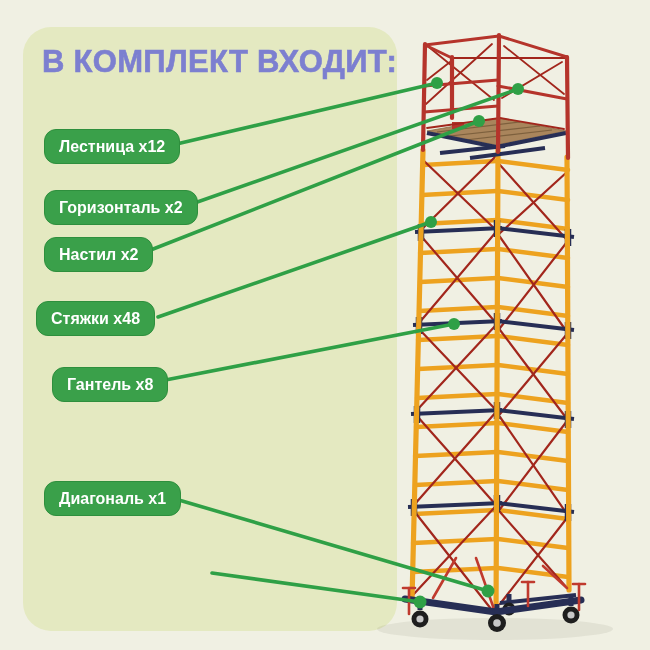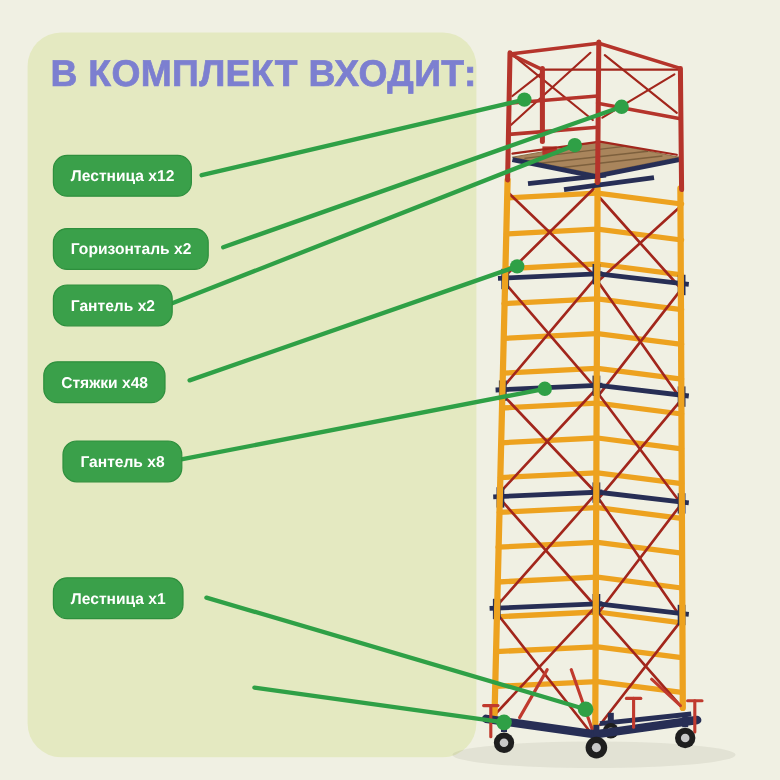--- a/index.html
+++ b/index.html
@@ -16,21 +16,21 @@
     position:absolute;left:42px;top:44px;z-index:1;margin:0;
     font-size:31px;font-weight:800;letter-spacing:.3px;
     color:var(--title,#7c7fd0);
     -webkit-text-stroke:.6px var(--title,#7c7fd0);
     white-space:nowrap;
   }
   svg#overlay{position:absolute;left:0;top:0;z-index:2;}
   .pill{
     position:absolute;height:35px;z-index:3;box-sizing:border-box;
     background:var(--pill,#3aa04a);border:1.5px solid #2e8f3d;border-radius:12px;
-    color:var(--pill_text,#fff);font-size:13px;font-weight:700;
+    color:var(--pill_text,#fff);font-size:16px;font-weight:700;
     display:flex;align-items:center;padding:0 14px;white-space:nowrap;
   }
   
   .post-red{stroke:var(--tower_red,#b5342b);stroke-width:4.2;stroke-linecap:round;fill:none}
   .rail-red{stroke:var(--tower_red,#b5342b);stroke-width:3;stroke-linecap:round;fill:none}
   .rail-red-thin{stroke:var(--tie_red,#a2261c);stroke-width:1.8;stroke-linecap:round;fill:none}
   .post-yellow{stroke:var(--tower_yellow,#eda21f);stroke-width:5.2;stroke-linecap:round;fill:none}
   .rung{stroke:var(--tower_yellow,#eda21f);stroke-width:4.4;stroke-linecap:round;fill:none}
   .tie{stroke:var(--tie_red,#a2261c);stroke-width:2.2;stroke-linecap:round;fill:none}
   .navy{stroke:var(--tower_navy,#272e55);stroke-width:4;stroke-linecap:butt;fill:none}
@@ -215,18 +215,18 @@
       <circle class="dot" cx="479" cy="121" r="6"></circle>
       <circle class="dot" cx="431" cy="222" r="6"></circle>
       <circle class="dot" cx="454" cy="324" r="6"></circle>
       <circle class="dot" cx="488" cy="591" r="6.5"></circle>
       <circle class="dot" cx="420" cy="602" r="6.5"></circle>
     </g>
   </svg>
 
   <div class="pill" style="left:44px;top:129px;">Лестница x12</div>
   <div class="pill" style="left:44px;top:190px;">Горизонталь x2</div>
-  <div class="pill" style="left:44px;top:237px;">Гантель x2</div>
+  <div class="pill" style="left:44px;top:237px;">Настил x2</div>
   <div class="pill" style="left:36px;top:301px;">Стяжки x48</div>
   <div class="pill" style="left:52px;top:367px;">Гантель x8</div>
-  <div class="pill" style="left:44px;top:481px;">Лестница x1</div>
+  <div class="pill" style="left:44px;top:481px;">Диагональ x1</div>
 
 </div>
 
 </body></html>

